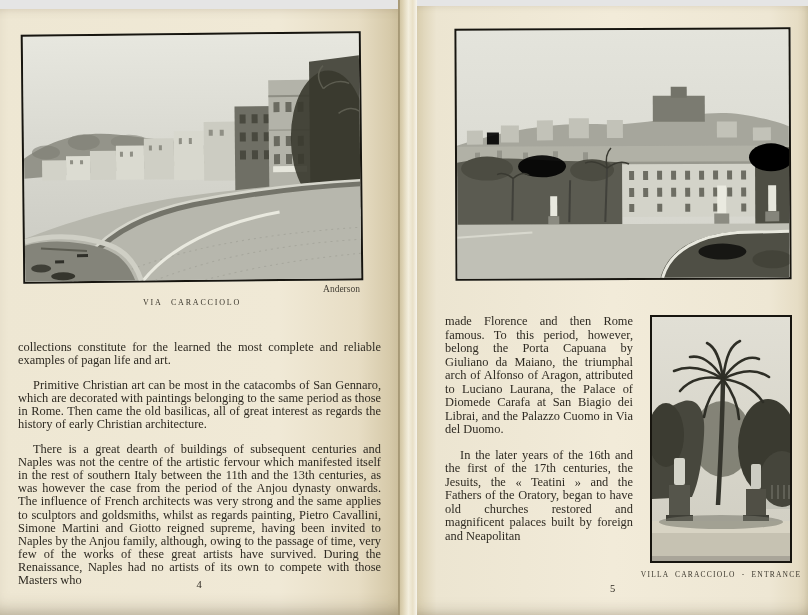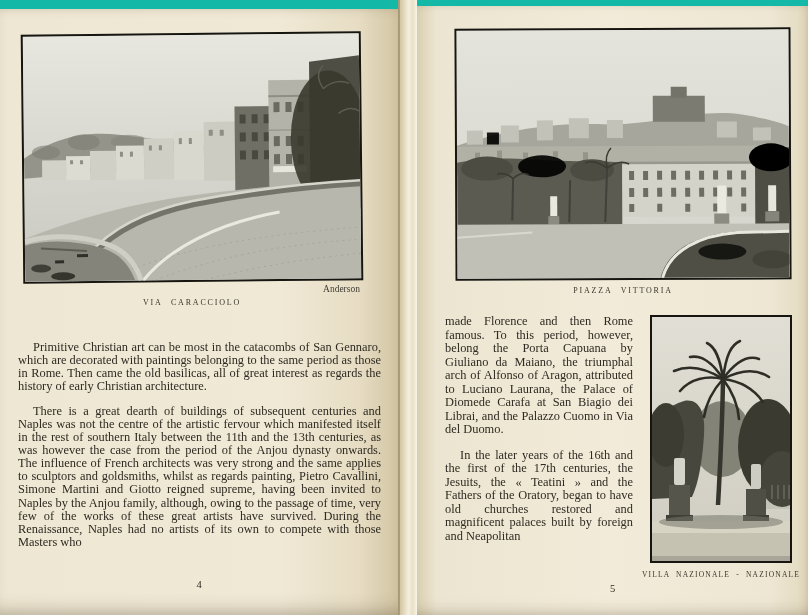--- a/index.html
+++ b/index.html
@@ -1,17 +1,17 @@
 <!DOCTYPE html>
 <html><head>
 <meta charset="utf-8">
 <style>
   html,body{margin:0;padding:0;}
   body{width:808px;height:615px;overflow:hidden;background:#fbfbf8;font-family:"Liberation Serif",serif;}
-  .scan{position:absolute;left:0;top:0;width:808px;height:615px;background:#14b8a6;}
+  .scan{position:absolute;left:0;top:0;width:808px;height:615px;background:#e5e5e5;}
 
   
   .page-left{position:absolute;left:0;top:9px;width:398px;height:606px;
     background:linear-gradient(90deg,#eee7d3 0%,#f0e9d6 70%,#e7ddc4 90%,#d2c5a3 100%);
     box-shadow:inset 0 -14px 18px -12px rgba(90,78,50,.45), inset 0 10px 10px -10px rgba(120,105,70,.25);}
   .page-right{position:absolute;left:417px;top:6px;width:391px;height:609px;
     background:linear-gradient(90deg,#dbd0b1 0%,#ece5d1 5%,#f2ebd9 50%,#eee7d4 90%,#e3d9bf 100%);
     box-shadow:inset 0 -12px 16px -12px rgba(90,78,50,.4), inset -6px 0 10px -6px rgba(110,95,60,.25), inset 0 8px 10px -10px rgba(120,105,70,.2);}
   .gutter{position:absolute;left:398px;top:0;width:19px;height:615px;
     background:linear-gradient(90deg,#c9bc99 0%,#ddd2b3 25%,#f3eedd 55%,#e9e0c7 78%,#f6f4ec 100%);}
@@ -156,20 +156,21 @@
       <ellipse cx="38" cy="240" rx="12" ry="4" fill="#35352d"></ellipse>
       <rect x="30" y="224" width="9" height="3" fill="#2f2f29"></rect>
       <rect x="52" y="218" width="11" height="3" fill="#2f2f29"></rect>
       <line x1="16" y1="212" x2="62" y2="215" stroke="#5c5c52" stroke-width="2"></line>
     </svg>
   </figure>
   <div class="credit">Anderson</div>
   <div class="caption" id="caption1">VIA CARACCIOLO</div>
 
   <div class="bodytext" id="text-left">
+    <p>collections constitute for the learned the most complete and reliable examples of pagan life and art.</p>
     <p class="ind">Primitive Christian art can be most in the catacombs of San Gennaro, which are decorated with paintings belonging to the same period as those in Rome. Then came the old basilicas, all of great interest as regards the history of early Christian architecture.</p>
     <p class="ind">There is a great dearth of buildings of subsequent centuries and Naples was not the centre of the artistic fervour which manifested itself in the rest of southern Italy between the 11th and the 13th centuries, as was however the case from the period of the Anjou dynasty onwards. The influence of French architects was very strong and the same applies to sculptors and goldsmiths, whilst as regards painting, Pietro Cavallini, Simone Martini and Giotto reigned supreme, having been invited to Naples by the Anjou family, although, owing to the passage of time, very few of the works of these great artists have survived. During the Renaissance, Naples had no artists of its own to compete with those Masters who</p>
   </div>
   <div class="pagenum" id="pn4">4</div>
 
   <figure class="photo" id="photo2" aria-label="square with gardens and statues, hillside with castle behind">
     <svg viewBox="0 0 332 248" preserveAspectRatio="none">
       <defs>
         <linearGradient id="sky2" x1="0" y1="0" x2="0" y2="1">
           <stop offset="0" stop-color="#e4e4dc"></stop>
@@ -260,21 +261,20 @@
 
       <rect x="0" y="194" width="332" height="54" fill="#c0c0b6"></rect>
       <path d="M0,207 L75,202" stroke="#d8d8ce" stroke-width="2"></path>
 
       <path d="M203,248 C211,219 240,205 278,202 L332,201 L332,248 Z" fill="#4f4f45"></path>
       <path d="M205,248 C213,220 242,206 280,203 L332,202" stroke="#e8e8de" stroke-width="3" fill="none"></path>
       <ellipse cx="265" cy="222" rx="24" ry="8" fill="#43433 9" opacity="0.7"></ellipse>
       <ellipse cx="315" cy="230" rx="20" ry="9" fill="#3e3e34" opacity="0.7"></ellipse>
     </svg>
   </figure>
-  <div class="caption" id="caption2">PIAZZA VITTORIA</div>
 
   <div class="bodytext" id="text-right">
     <p>made Florence and then Rome famous. To this period, however, belong the Porta Capuana by Giuliano da Maiano, the triumphal arch of Alfonso of Aragon, attributed to Luciano Laurana, the Palace of Diomede Carafa at San Biagio dei Librai, and the Palazzo Cuomo in Via del Duomo.</p>
     <p class="ind">In the later years of the 16th and the first of the 17th centuries, the Jesuits, the « Teatini » and the Fathers of the Oratory, began to have old churches restored and magnificent palaces built by foreign and Neapolitan</p>
   </div>
 
   <figure class="photo" id="photo3" aria-label="tall palm tree flanked by statues at park entrance">
     <svg viewBox="0 0 138 244" preserveAspectRatio="none">
       <defs>
         <linearGradient id="sky3" x1="0" y1="0" x2="0" y2="1">
@@ -321,16 +321,16 @@
         <line x1="132" y1="168" x2="132" y2="182"></line>
           <line x1="137" y1="168" x2="137" y2="182"></line>
       </g>
 
       <rect x="0" y="204" width="138" height="40" fill="#c6c2b2"></rect>
       <rect x="0" y="204" width="138" height="12" fill="#d8d4c4"></rect>
       <ellipse cx="69" cy="205" rx="62" ry="7" fill="#77776b" opacity="0.55"></ellipse>
       <rect x="0" y="239" width="138" height="5" fill="#a9a599"></rect>
     </svg>
   </figure>
-  <div class="caption" id="caption3">VILLA NAZIONALE - NAZIONALE</div>
+  <div class="caption" id="caption3">VILLA CARACCIOLO - ENTRANCE</div>
 
   <div class="pagenum" id="pn5">5</div>
 </div>
 
 </body></html>

